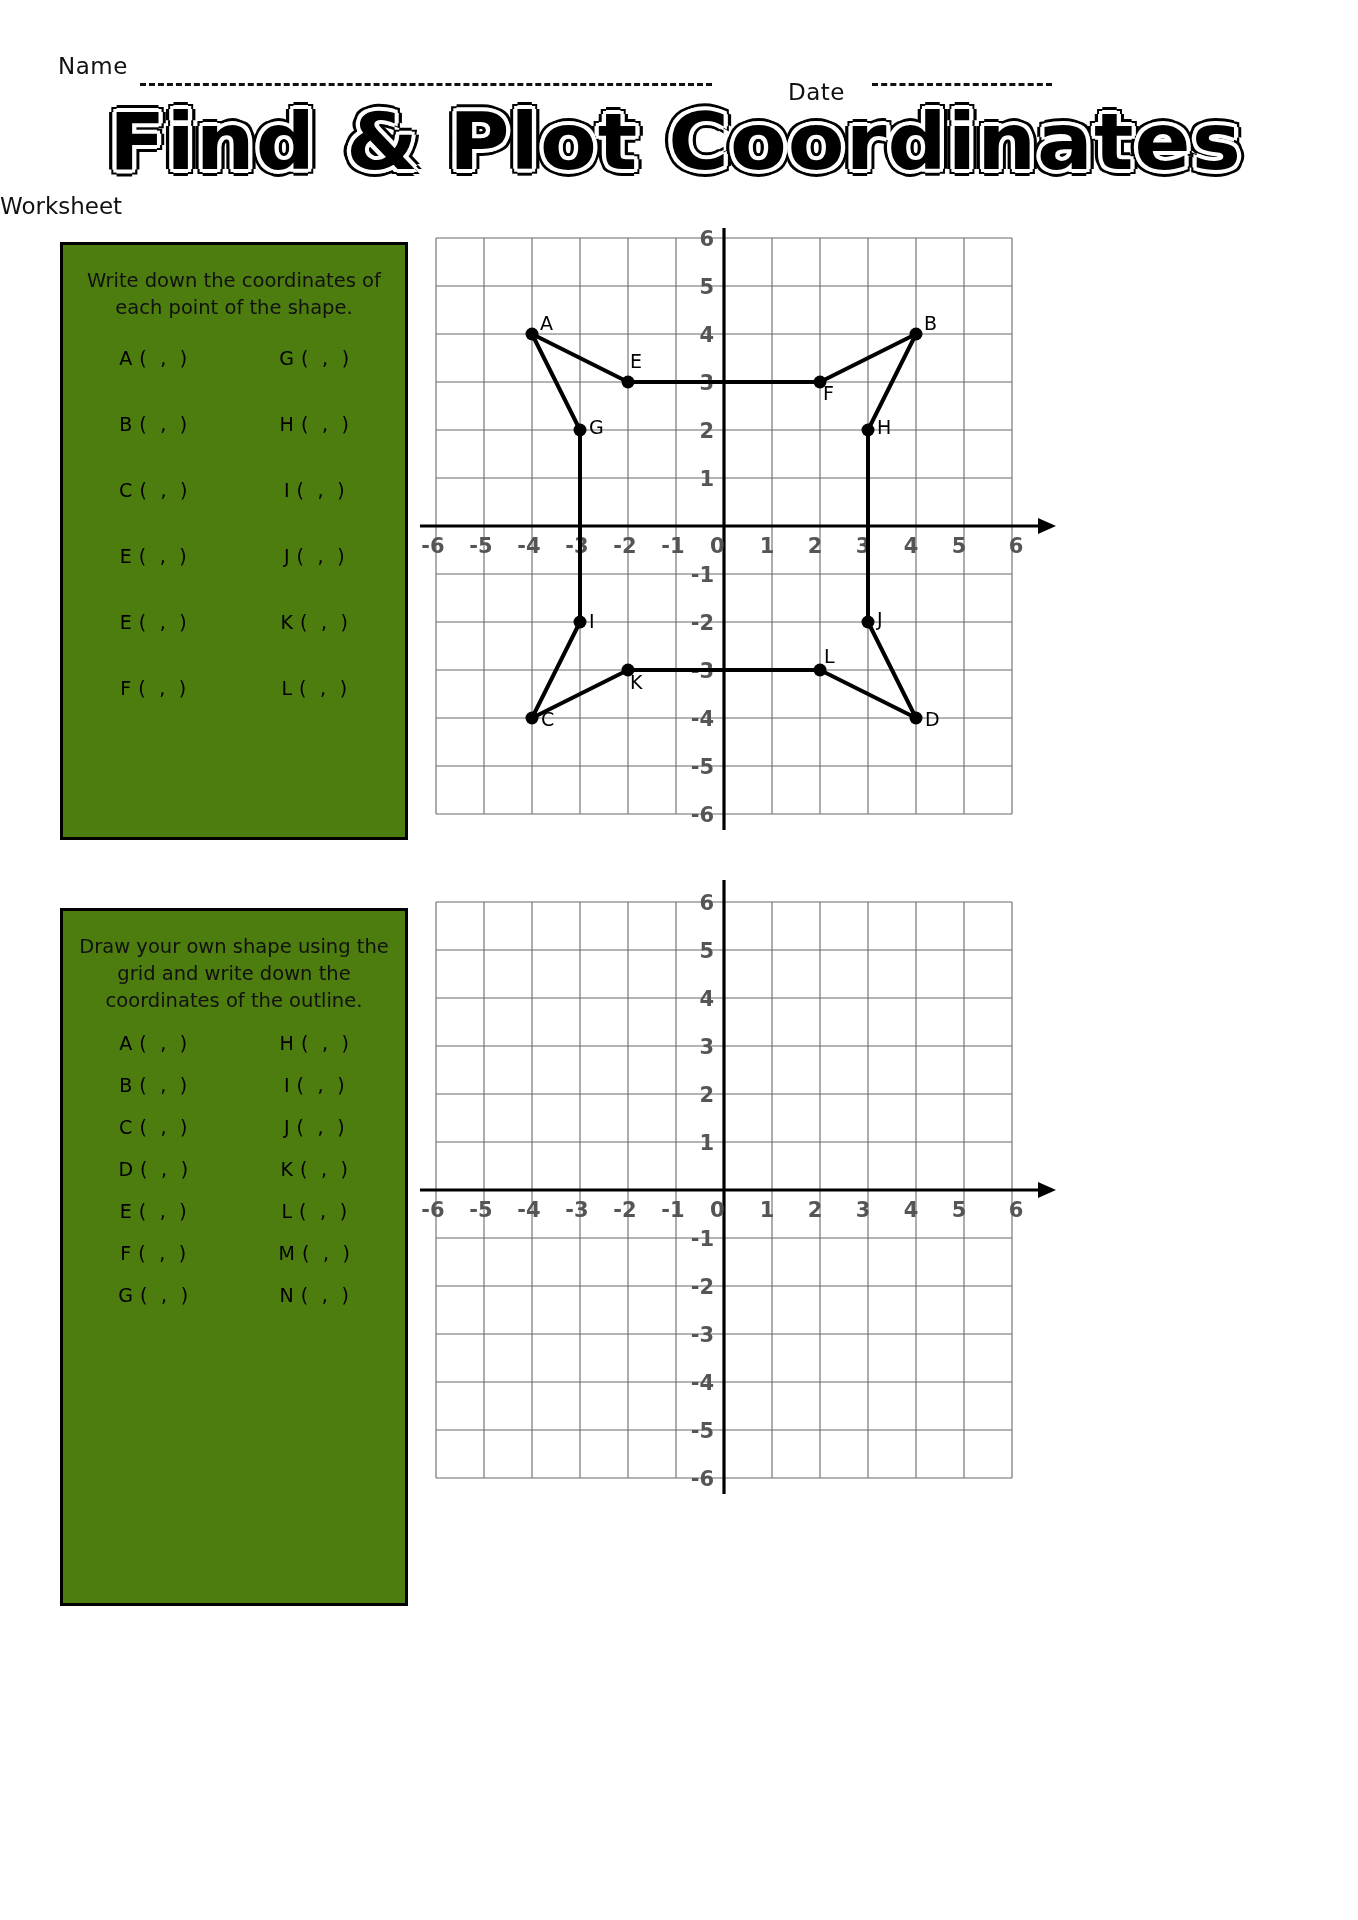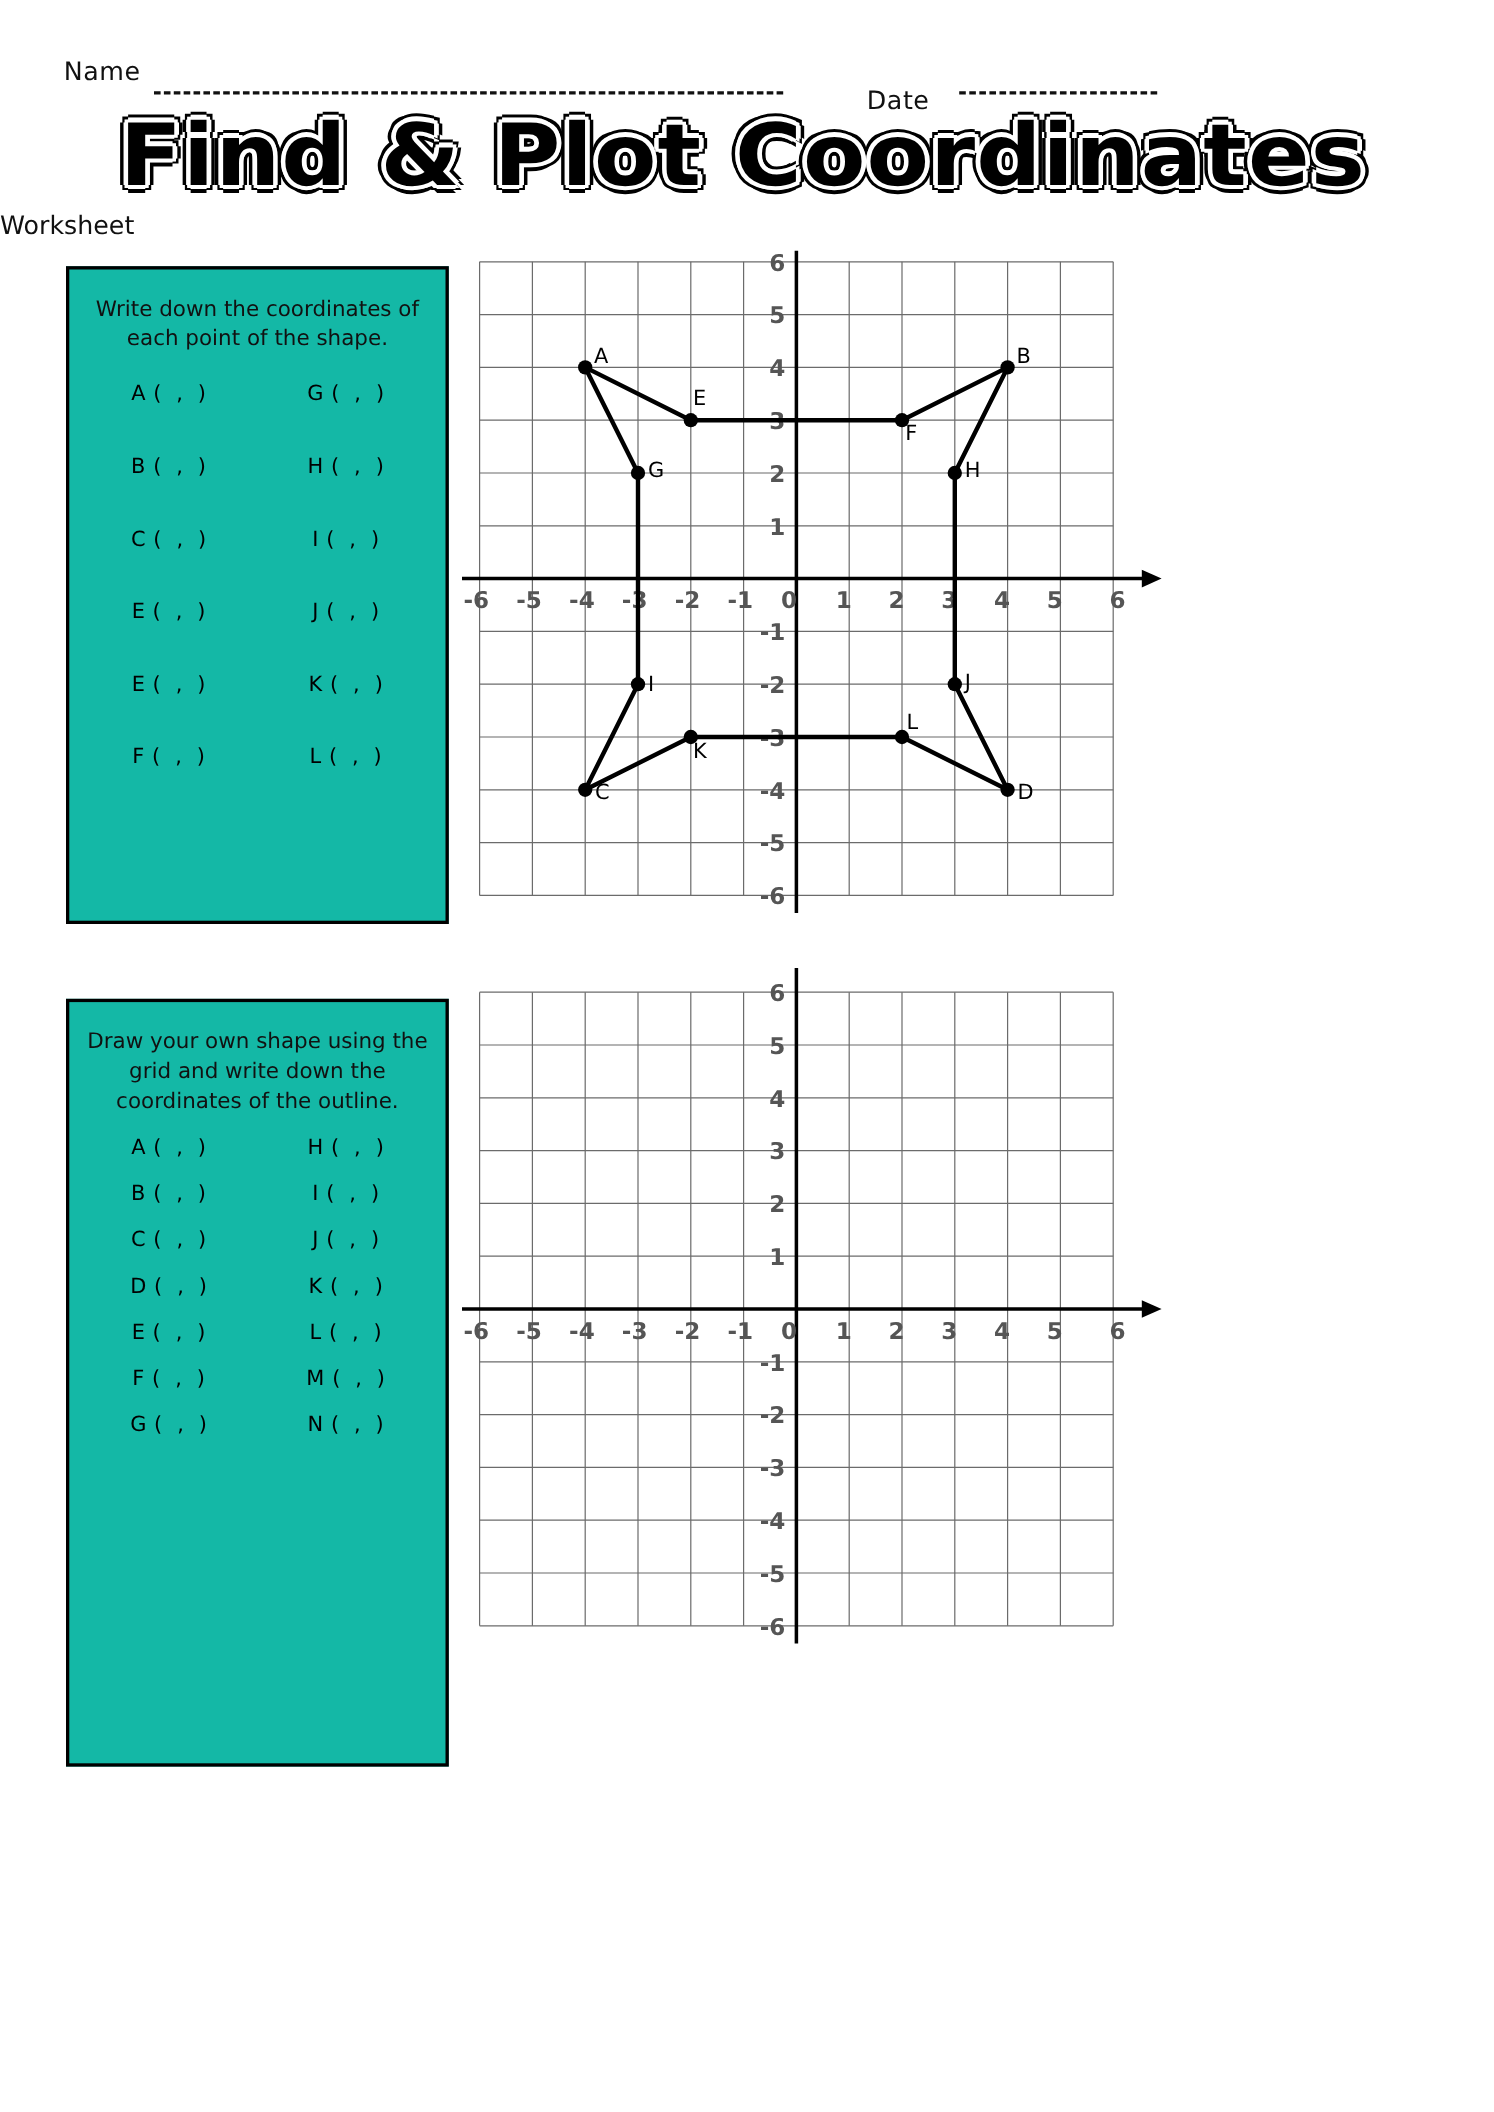--- a/index.html
+++ b/index.html
@@ -42,21 +42,21 @@
        5px 5px 0 #000, -5px 5px 0 #000, 5px -5px 0 #000, -5px -5px 0 #000;
     transform:scaleX(1.06);
   }
   #subtitle{
     position:absolute;left:0;top:193px;width:1358px;text-align:left;
     font-family:"DejaVu Sans", sans-serif;font-size:23px;color:#111;
   }
 
   
   .qbox{
-    position:absolute;border:3px solid #000;background:#14b8a6;
+    position:absolute;border:3px solid #000;background:#4d7c0f;
     box-sizing:border-box;
   }
   #qbox-1{left:60px;top:242px;width:348px;height:598px;}
   #qbox-2{left:60px;top:908px;width:348px;height:698px;}
 
   .qbox-instruction{
     font-family:"DejaVu Sans", sans-serif;
     font-size:19.5px;line-height:27px;text-align:center;
     padding:22px 16px 0 16px;color:#111;
   }

